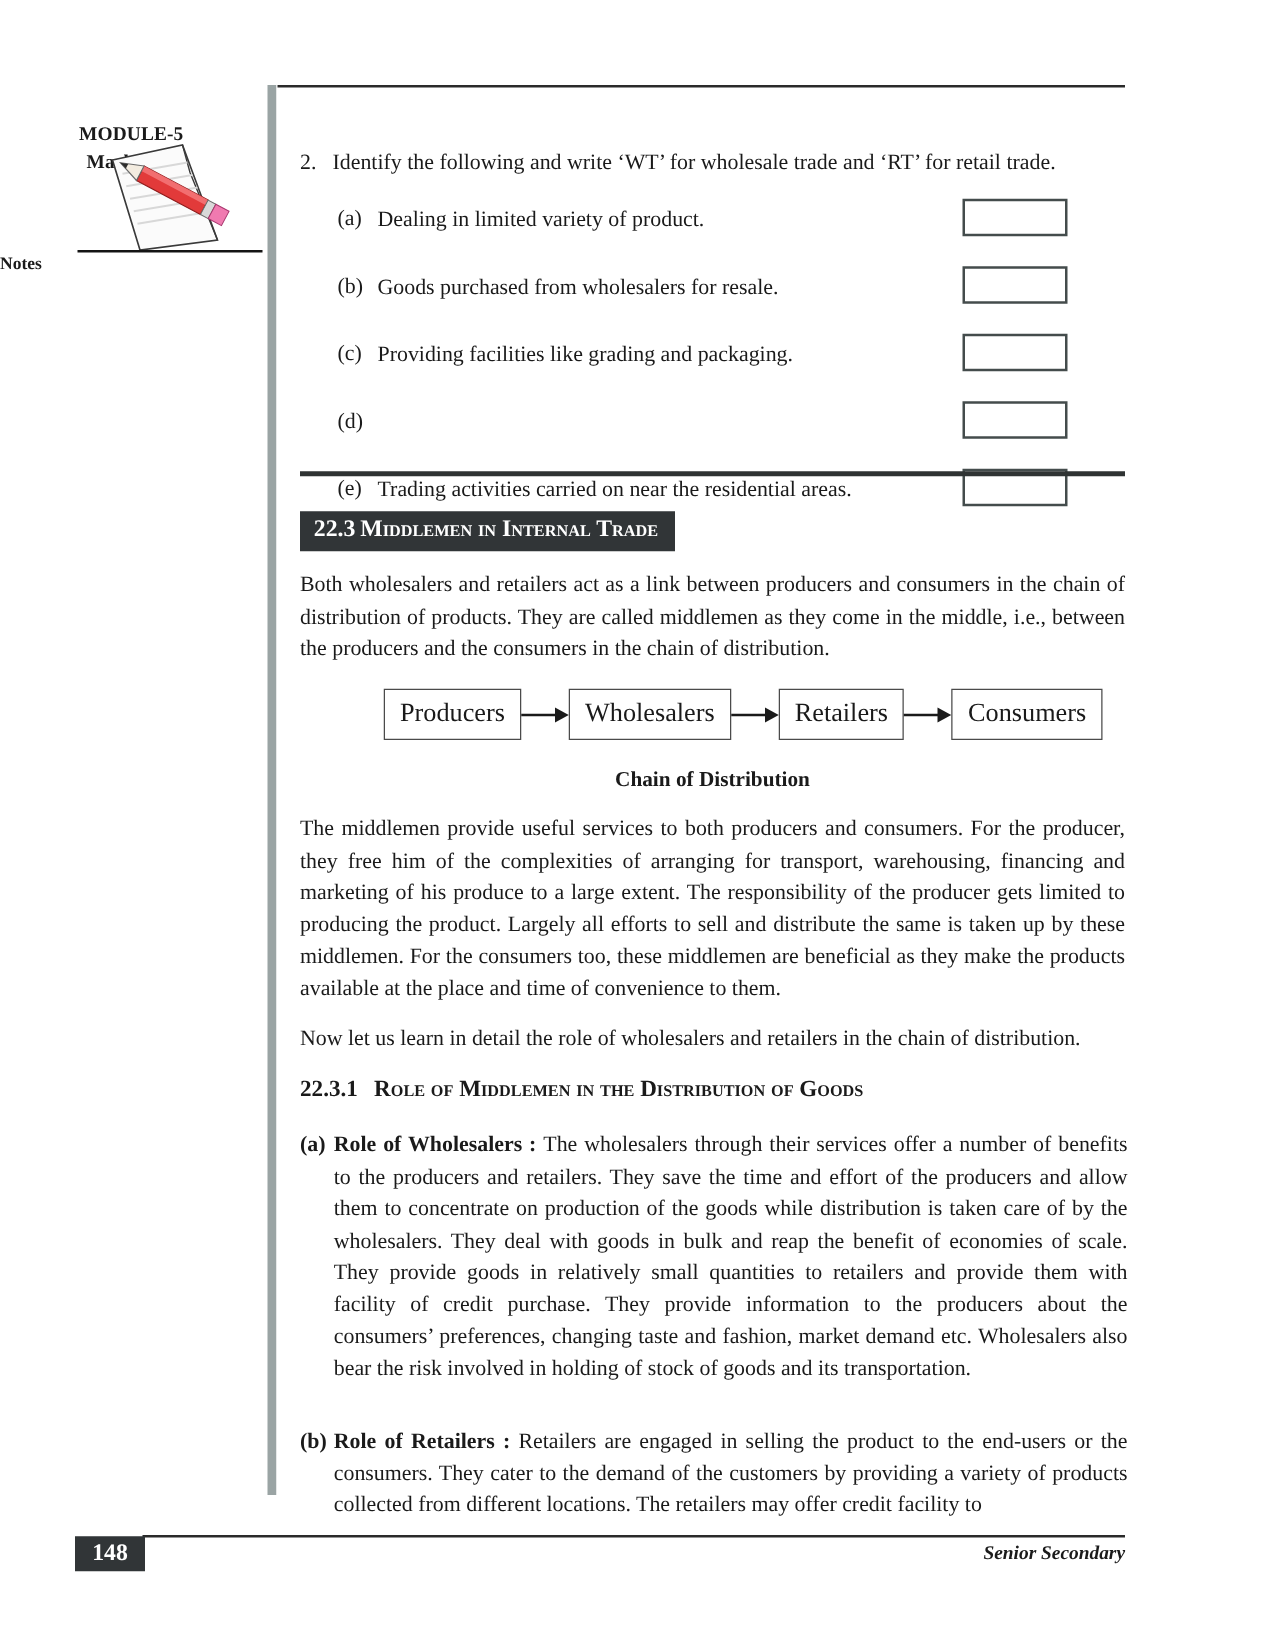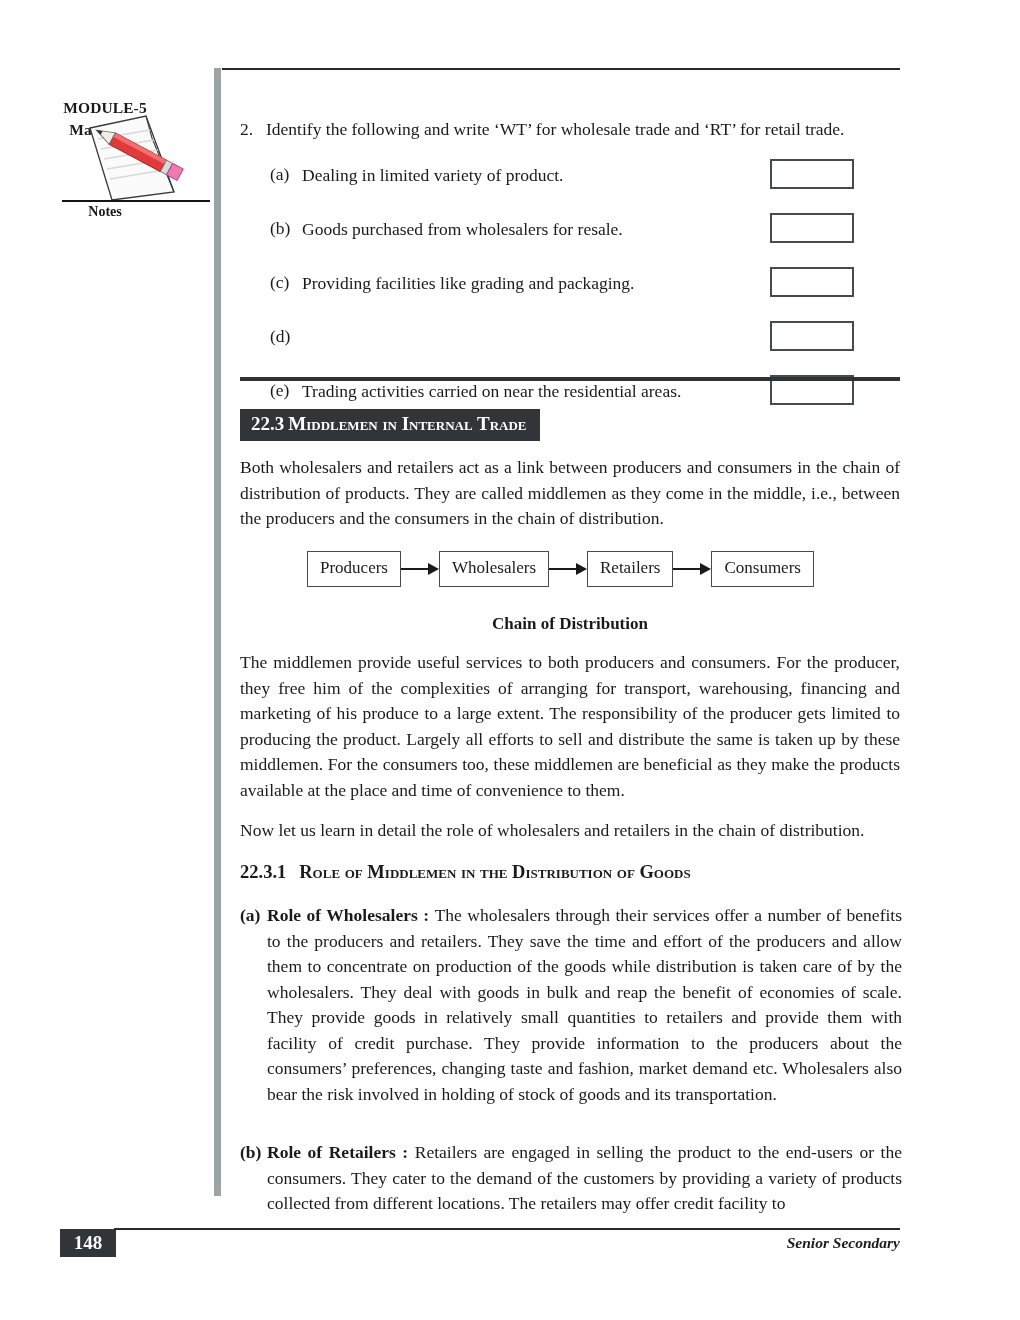--- a/index.html
+++ b/index.html
@@ -22,21 +22,21 @@
   }
   .module-head div { white-space:nowrap; }
 
   .notes-icon { position:absolute; left:78px; top:112px; width:120px; height:92px; }
   .notes-rule {
     position:absolute; left:62px; top:200px; width:148px; height:2px;
     background:#141414;
   }
   .notes-label {
     position:absolute; left:0; top:204px; width:210px;
-    text-align:center; font-weight:bold; font-size:14px;
+    font-weight:bold; font-size:14px;
   }
 
   
   .vbar {
     position:absolute; left:214px; top:68px; width:7px; height:1128px;
     background:#9aa4a4;
   }
   .top-rule {
     position:absolute; left:222px; top:68px; width:678px; height:2px;
     background:#2a2a2a;
@@ -89,21 +89,21 @@
     position:absolute; left:240px; width:660px; margin:0;
     font-size:17.5px; line-height:1.46; text-align:justify;
     text-justify:inter-word;
   }
   p.body.last-nojust { text-align:left; }
 
   
   .diagram { position:absolute; left:307px; top:551px; display:flex; align-items:center; }
   .dbox {
     border:1.5px solid #4a4a4a; background:#fff;
-    font-size:17px; padding:6px 12px 8px 12px;
+    font-size:21px; padding:6px 12px 8px 12px;
     white-space:nowrap; line-height:1.2;
   }
   .arrow { width:38px; height:14px; position:relative; }
   .arrow .shaft {
     position:absolute; left:0; top:6px; width:30px; height:2px; background:#1a1a1a;
   }
   .arrow .head {
     position:absolute; left:27px; top:1px;
     width:0; height:0;
     border-left:11px solid #1a1a1a;

